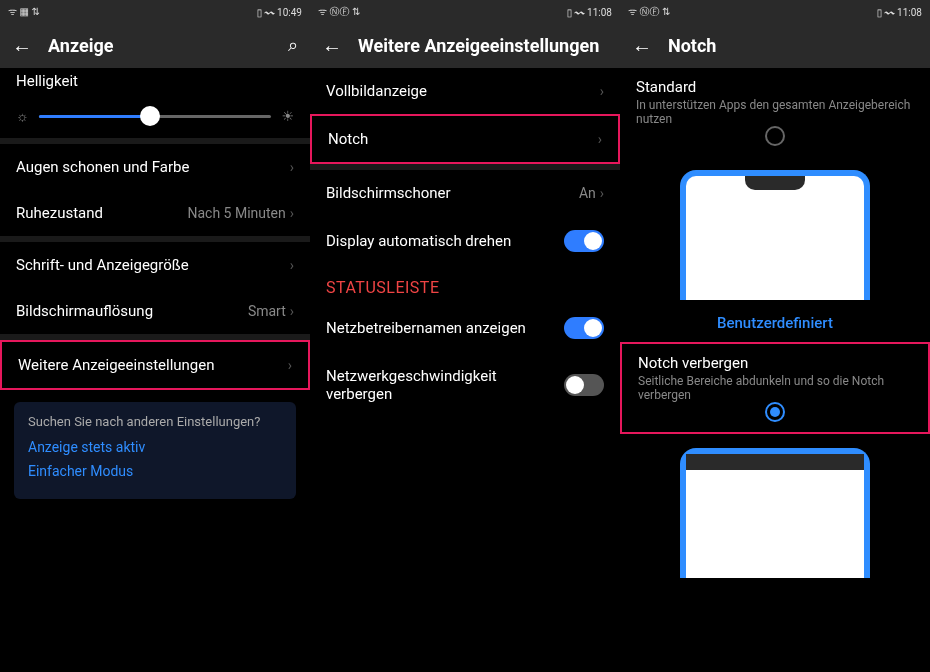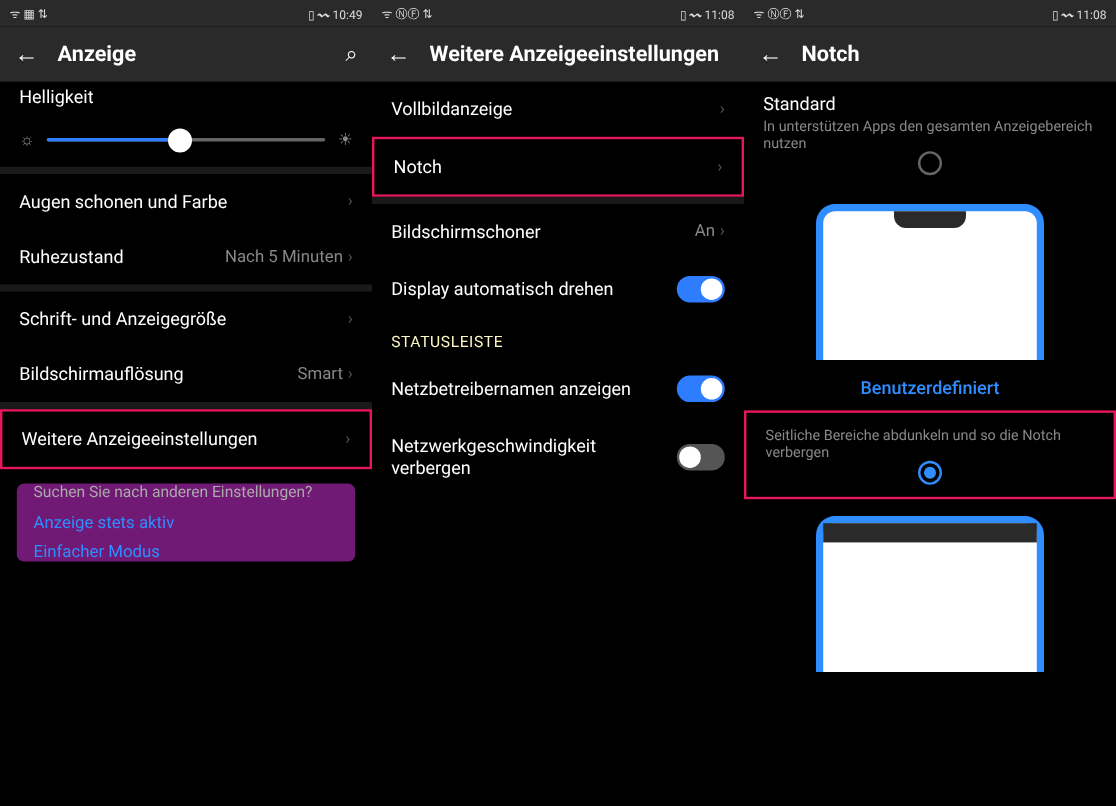--- a/index.html
+++ b/index.html
@@ -127,39 +127,39 @@
     background: #fff;
     top: 2px;
   }
   .toggle.on .knob { right: 2px; }
   .toggle.off .knob { left: 2px; }
   .highlight {
     border: 2px solid #e6175c;
   }
   .suggest-box {
     margin: 12px 14px;
-    background: #701a75;
+    background: #0f172a;
     border-radius: 6px;
-    padding: 0 14px;
+    padding: 12px 14px;
   }
   .suggest-box .q {
     color: #aaa;
     font-size: 13px;
     margin-bottom: 10px;
   }
   .suggest-box .link {
     color: #2f8dff;
     font-size: 14px;
     margin-bottom: 8px;
     cursor: pointer;
   }
   .section-header {
     padding: 12px 16px 6px;
-    font-size: 13px;
-    color: #fef9c3;
+    font-size: 16px;
+    color: #ef4444;
     letter-spacing: 0.5px;
   }
   .row-multi {
     padding: 10px 16px;
   }
   .row-multi .main { font-size: 15px; }
   .row-multi .sub { font-size: 12px; color: #888; margin-top: 2px; }
   .row-flex {
     display: flex;
     justify-content: space-between;
@@ -355,19 +355,20 @@
       <div class="sub">In unterstützen Apps den gesamten Anzeigebereich nutzen</div>
     </div>
     <div class="radio"></div>
   </div>
 
   <div class="phone-mock notch"></div>
   <div class="mock-label">Benutzerdefiniert</div>
 
   <div class="row-multi row-flex highlight">
     <div>
+      <div class="main">Notch verbergen</div>
       <div class="sub">Seitliche Bereiche abdunkeln und so die Notch verbergen</div>
     </div>
     <div class="radio checked"></div>
   </div>
 
   <div class="phone-mock hidden-notch"></div>
 </div>
 
 </body></html>

